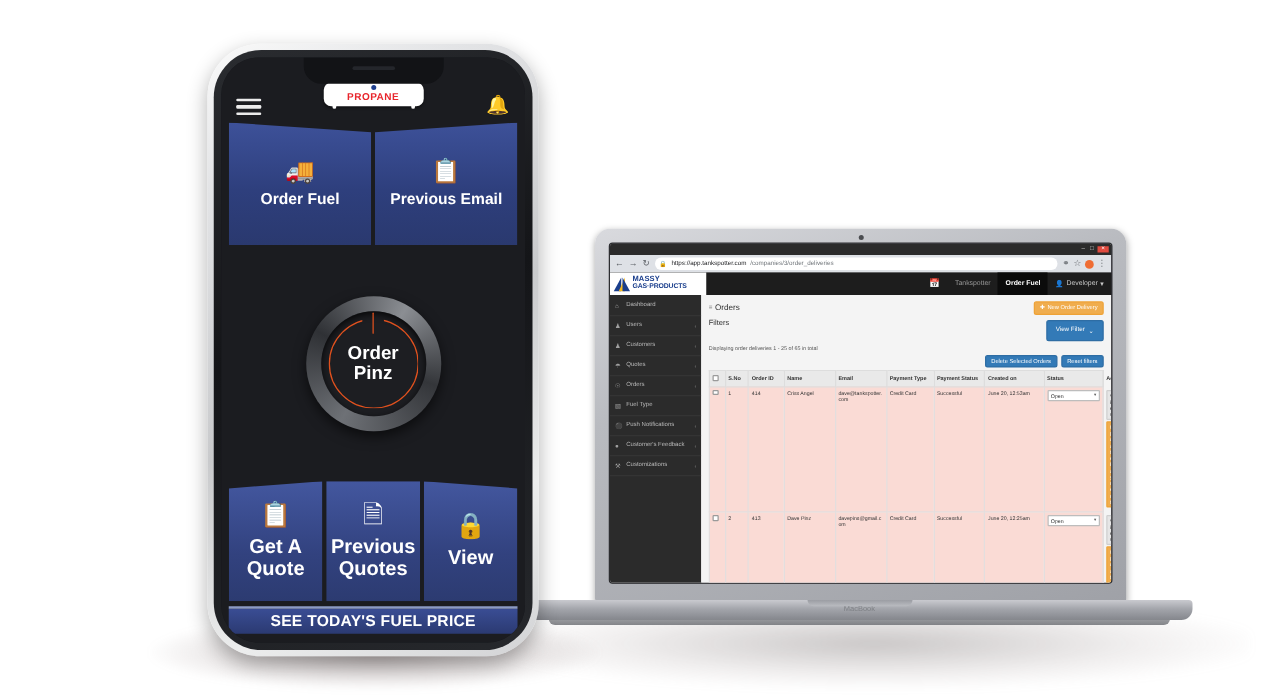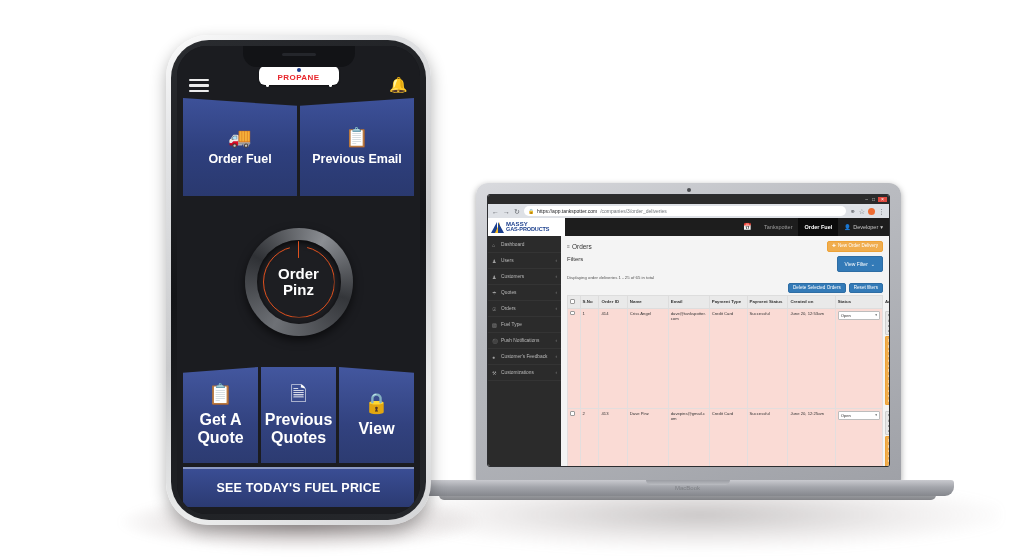--- a/index.html
+++ b/index.html
@@ -150,21 +150,21 @@
   .knob-lbl{font-size:15px;font-weight:bold;color:#fff;text-align:center;line-height:1.05;position:relative;z-index:2;}
 
   .botrow{display:flex;gap:3px;height:96px;margin-bottom:4px;}
   .btile{flex:1;background:linear-gradient(180deg,#43579f 0%,#32427f 60%,#2c3b71 100%);
     display:flex;flex-direction:column;align-items:center;justify-content:center;gap:7px;color:#fff;}
   .btile.l{clip-path:polygon(0 6%,100% 0,100% 100%,0 100%);}
   .btile.c{clip-path:polygon(0 0,100% 0,100% 100%,0 100%);}
   .btile.r{clip-path:polygon(0 0,100% 6%,100% 100%,0 100%);}
   .btile .glyph{font-size:20px;line-height:1;}
   .btile .lbl{font-size:16px;font-weight:bold;text-align:center;line-height:1.08;}
-  .footbar{height:40px;background:linear-gradient(180deg,#3a4d94,#2b3a72);
+  .footbar{height:22px;background:linear-gradient(180deg,#3a4d94,#2b3a72);
     display:flex;align-items:center;justify-content:center;border-top:2px solid #8c9ac4;}
   .footbar span{font-size:12.5px;font-weight:bold;color:#fff;letter-spacing:.2px;}
 </style>
 </head>
 <body>
 
 <div class="shadow-laptop"></div>
 <div class="shadow-phone"></div>
 
 <div class="laptop">

